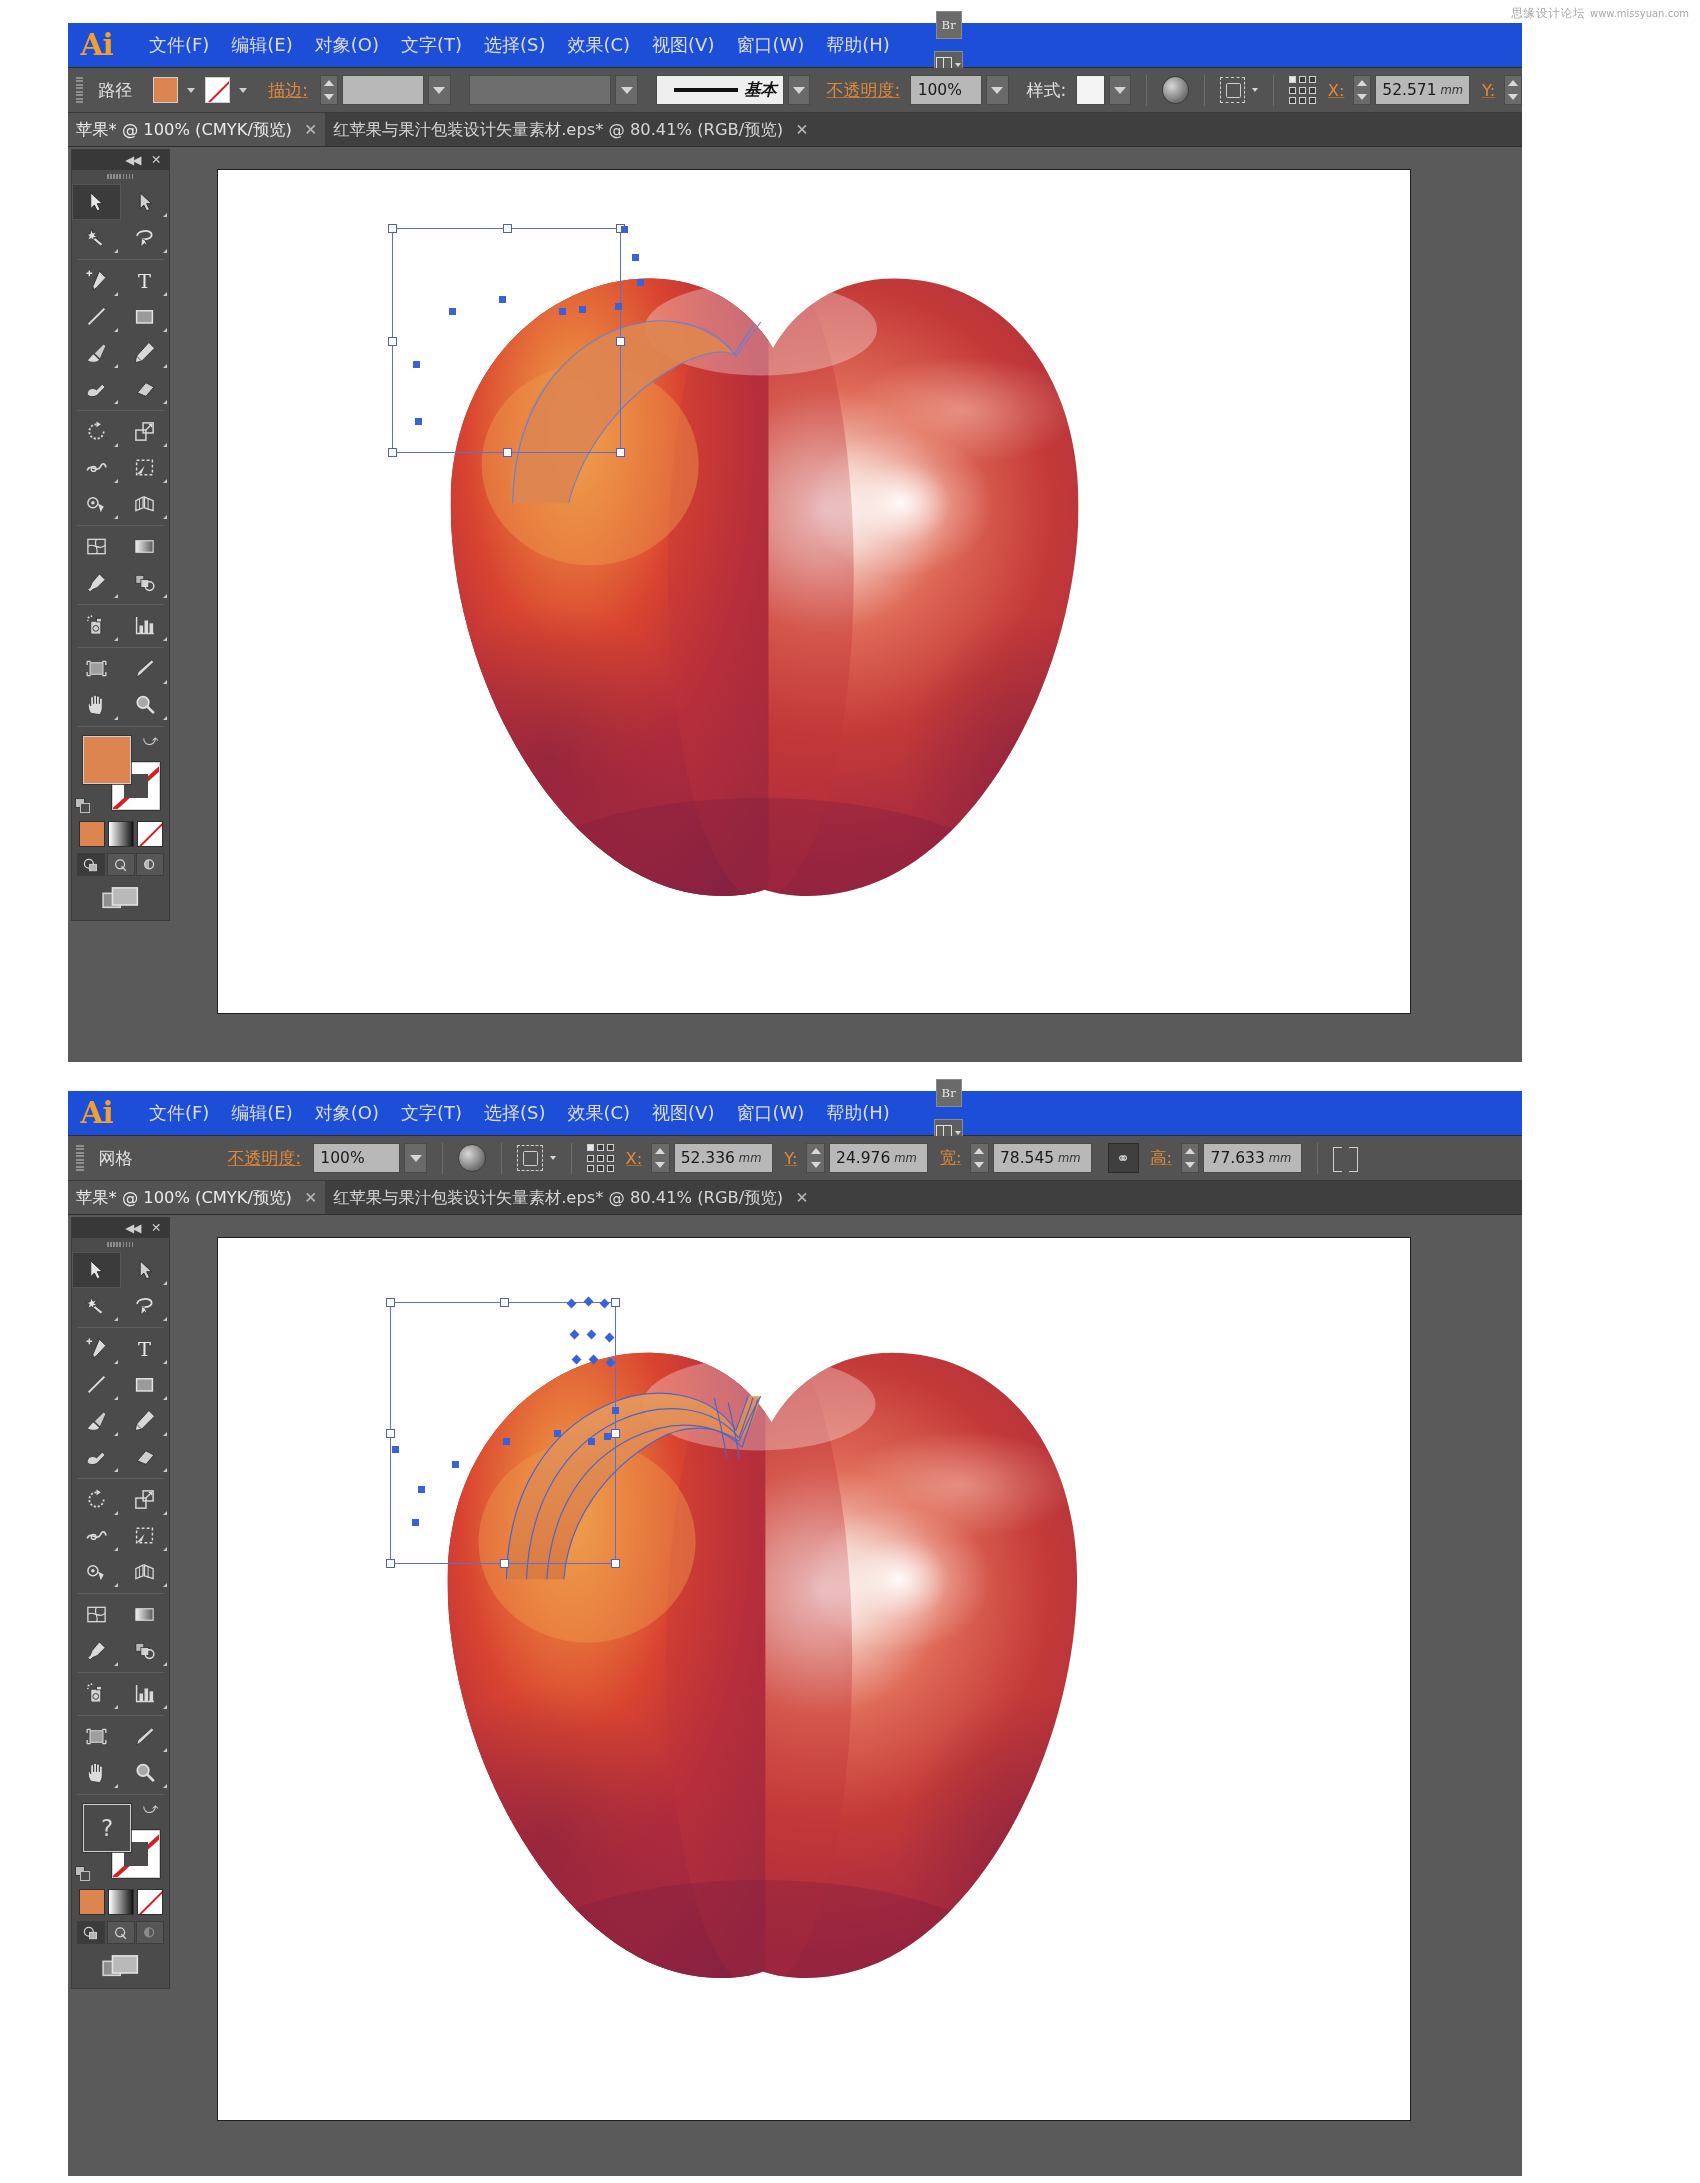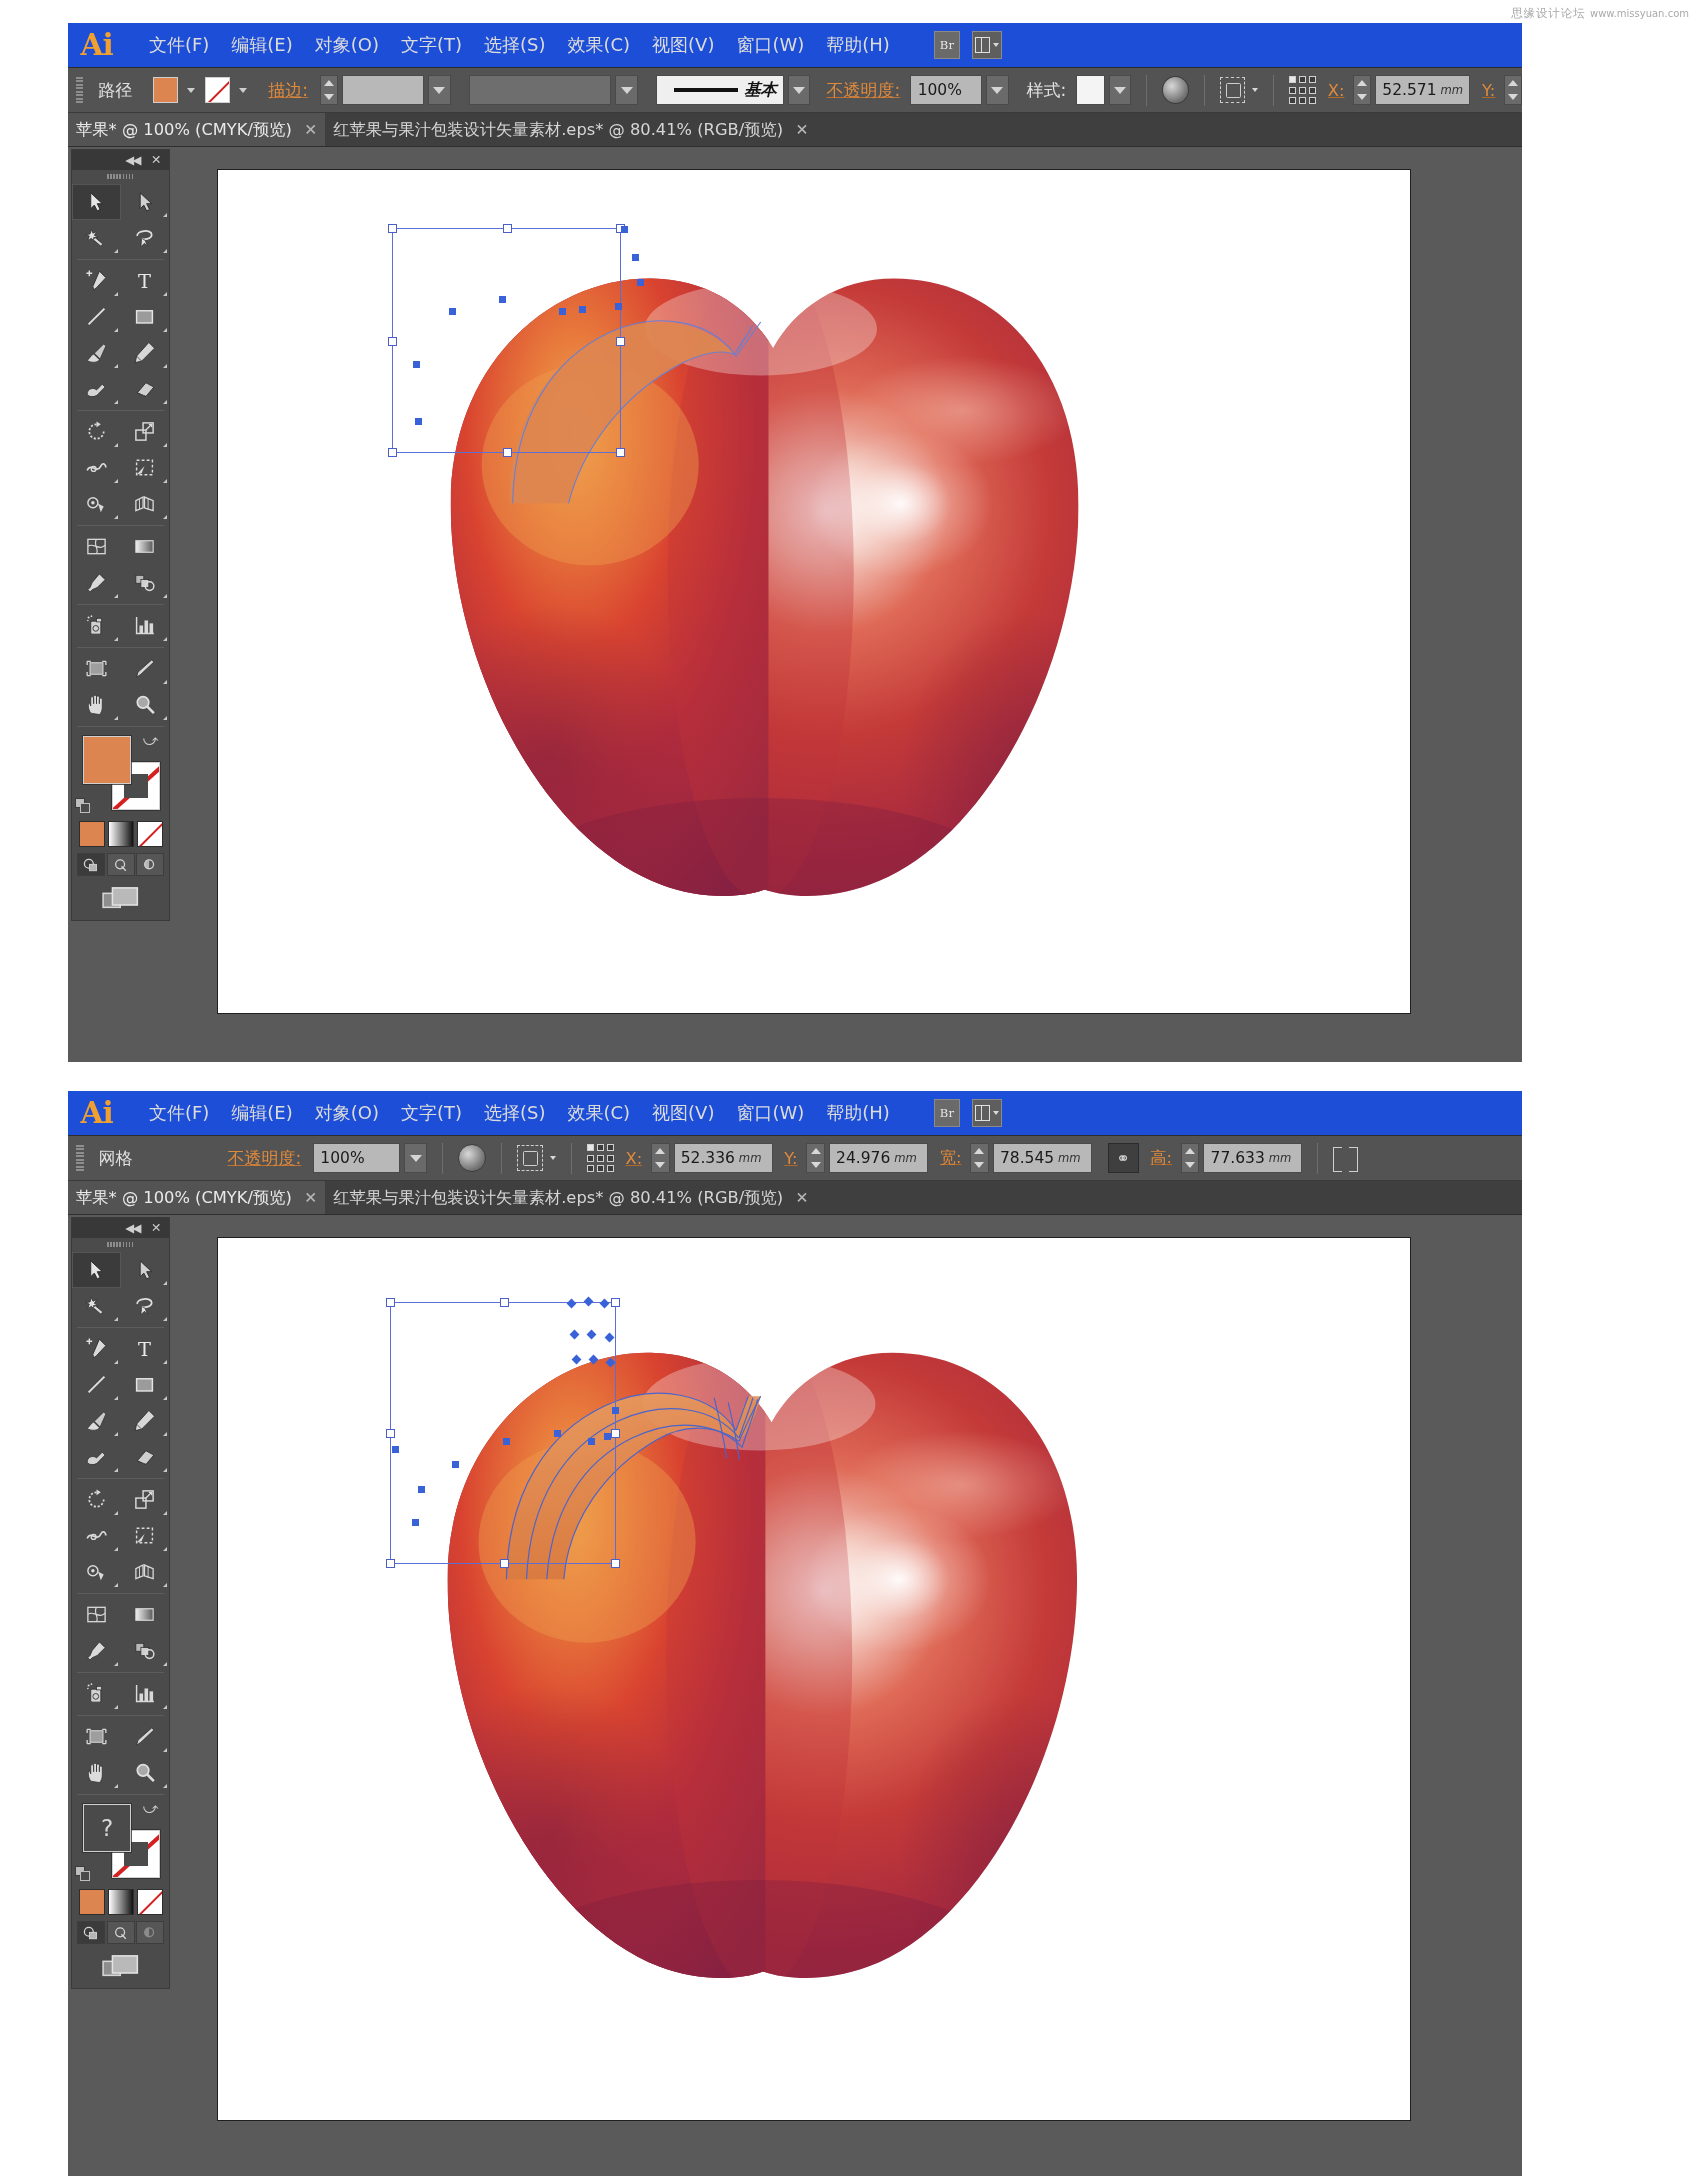--- a/index.html
+++ b/index.html
@@ -31,21 +31,21 @@
     border-bottom: 0.8px solid #2c2c2c;
   }
   .ai-logo {
     font-family: "DejaVu Serif", "Liberation Serif", serif;
     font-weight: bold; font-size: 29.5px; color: #f0a030;
     letter-spacing: -0.8px; margin-right: 25px; line-height: 1;
   }
   .menu-item {
     color: #dcdcdc; font-size: 18px; padding: 4.7px 11px; white-space: nowrap;
   }
-  .menubar-right { margin-left: 33px; display: flex; align-items: center; gap: 12.4px; }
+  .menubar-right { margin-left: 33px; display: flex; align-items: center; gap: 12.4px; flex-direction: column; }
   .btn-br {
     width: 26px; height: 28px; background: #6a6a6a; border: 0.8px solid #8a8a8a;
     color: #e8e8e8; font-size: 11.6px; display: flex; align-items: center;
     justify-content: center; font-family: "DejaVu Serif", serif;
   }
   .btn-arrange {
     width: 29.5px; height: 28px; background: #5e5e5e; border: 0.8px solid #8a8a8a;
     display: flex; align-items: center; justify-content: center; position: relative;
   }
   .btn-arrange .grid-ico { width: 15.5px; height: 15.5px; border: 1.6px solid #e0e0e0; display: flex; }

